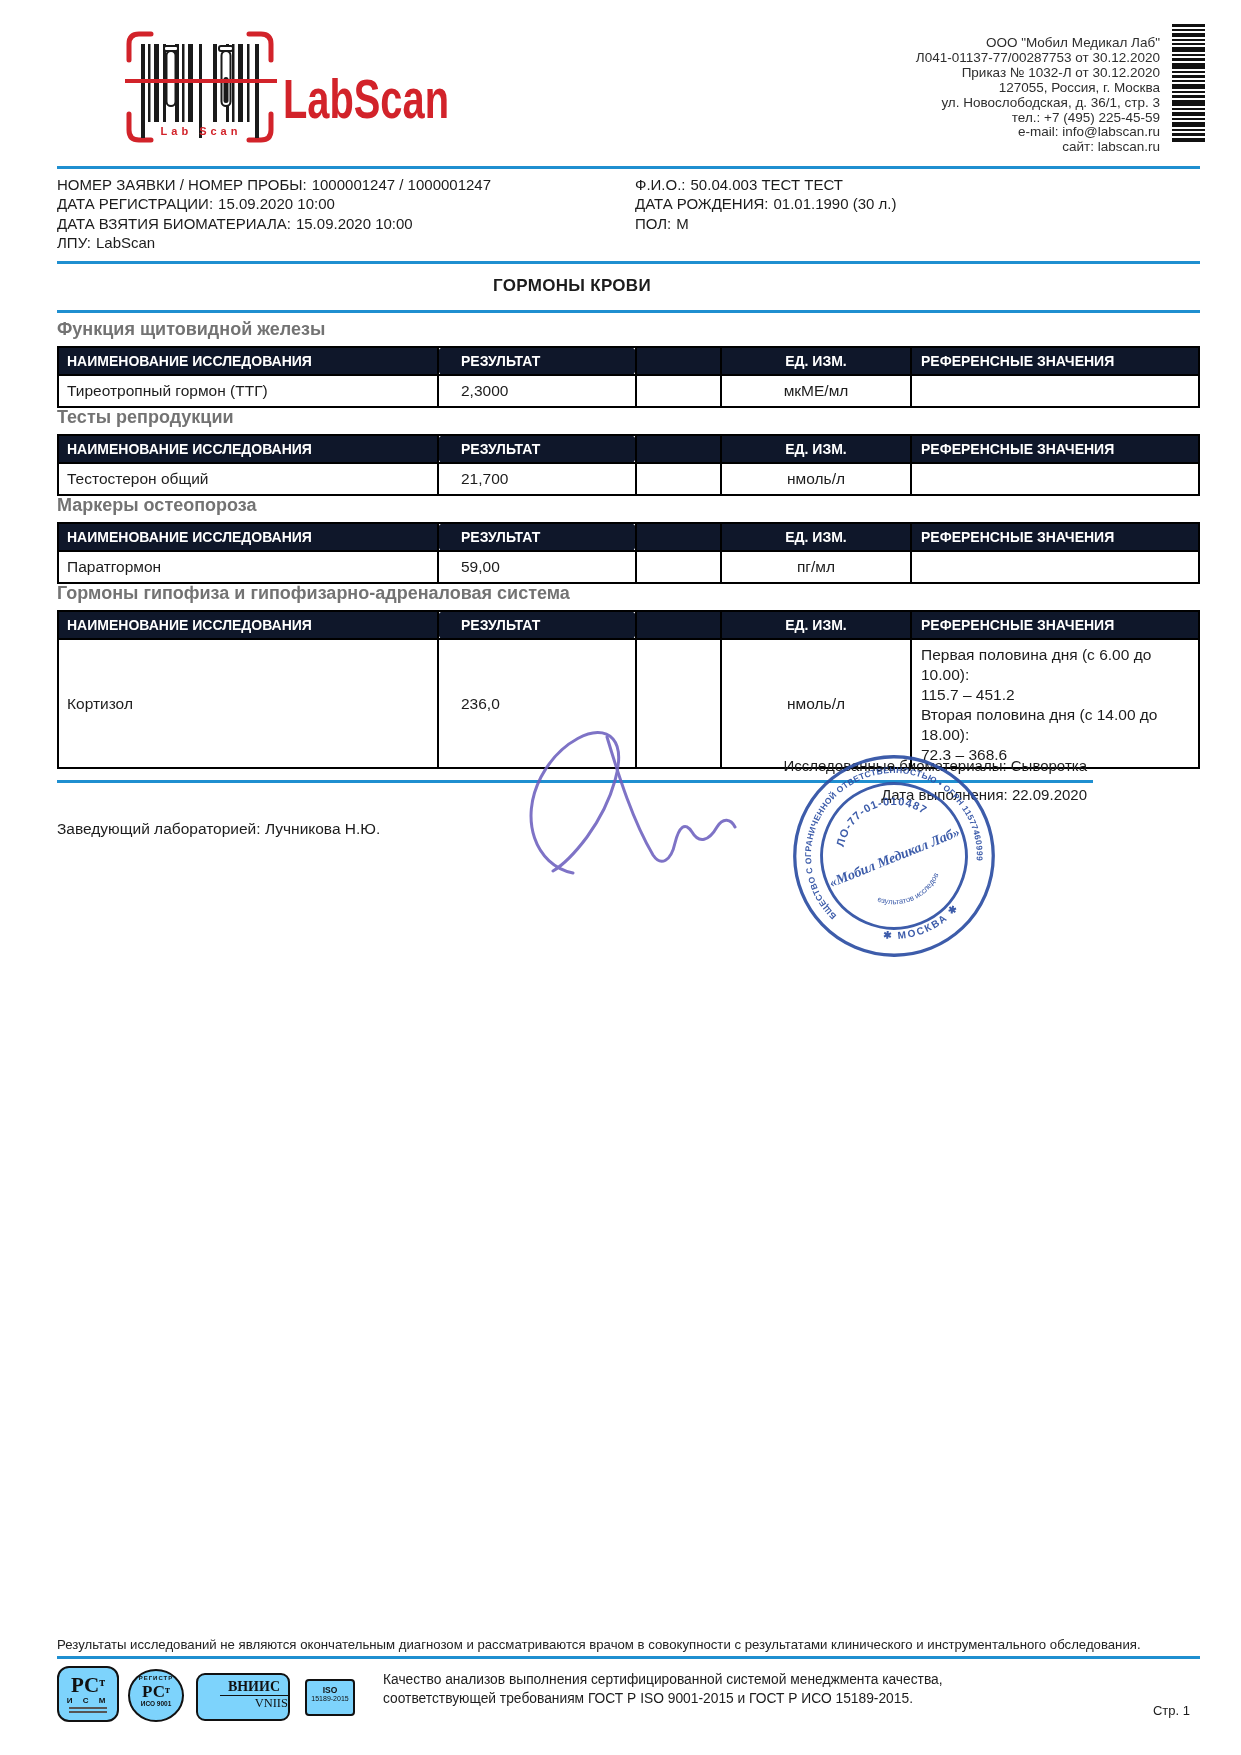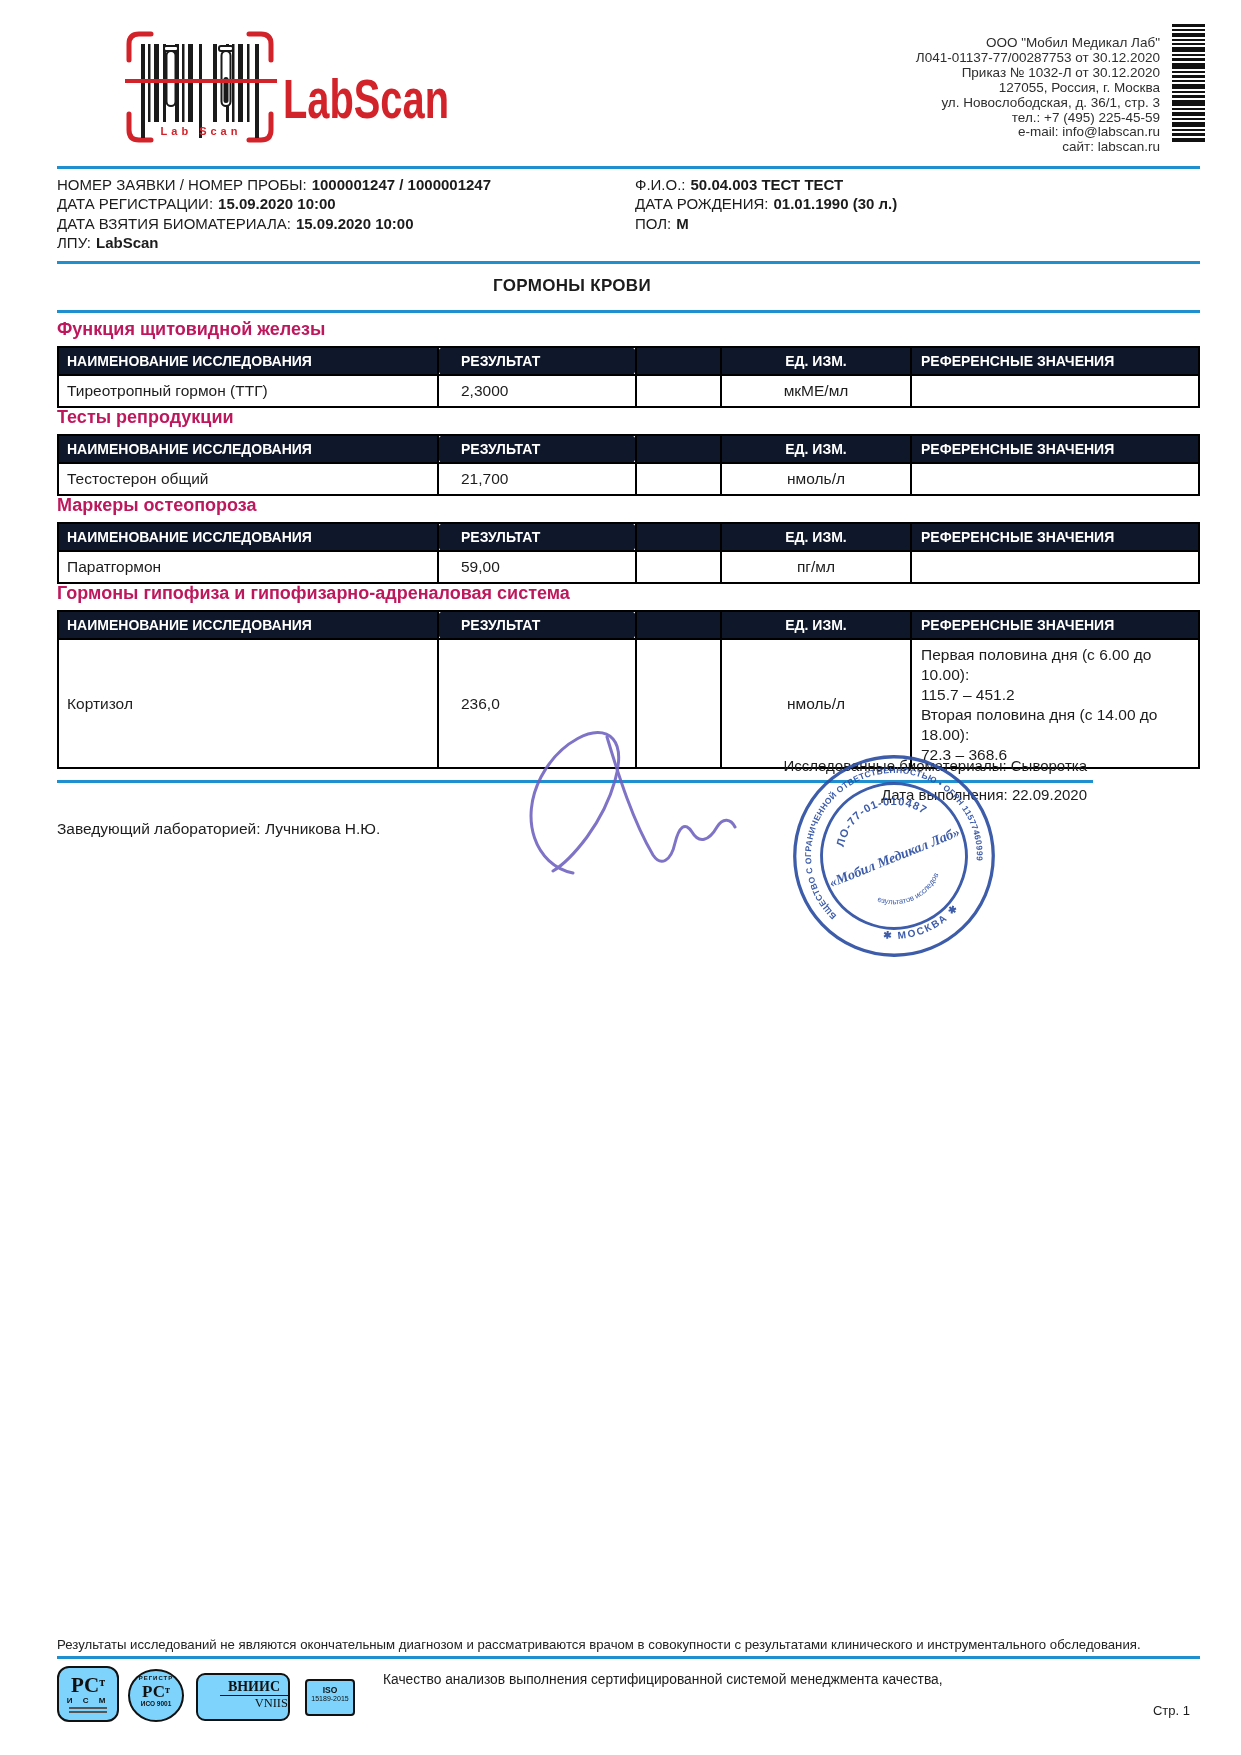--- a/index.html
+++ b/index.html
@@ -5,25 +5,25 @@
   html,body{margin:0;padding:0;background:#e8e8e8;}
   .page{position:relative;width:1241px;height:1755px;background:#fff;margin:0 auto;
         font-family:"Liberation Sans",sans-serif;color:#1c1c1c;overflow:hidden;}
   .abs{position:absolute;}
   .rule{position:absolute;left:57px;width:1143px;height:3px;background:#1f8fd0;}
   
   .company{position:absolute;top:36px;right:81px;text-align:right;font-size:13.5px;
            line-height:14.9px;color:#2e2e2e;}
   
   .pcol{position:absolute;font-size:15px;line-height:19.3px;}
-  .pline .val{font-weight:bold;margin-left:5px;}
+  .pline .val{font-weight:normal;margin-left:5px;}
   
   .report-title{position:absolute;left:57px;top:276px;width:1030px;text-align:center;
                 font-weight:bold;font-size:17px;letter-spacing:.3px;}
-  .sec-title{position:absolute;left:57px;font-size:18px;font-weight:bold;color:#be185d;}
+  .sec-title{position:absolute;left:57px;font-size:18px;font-weight:bold;color:#737373;}
   
   .lab-table{position:absolute;left:57px;width:1143px;border-collapse:collapse;table-layout:fixed;}
   .lab-table th{background:#0f172a;color:#fff;font-size:14px;font-weight:bold;text-align:left;
                 border:2px solid #000;padding:3px 8px;height:20px;}
   .lab-table td{border:2px solid #000;font-size:15.5px;padding:2px 8px;height:26px;
                 background:#fff;vertical-align:middle;}
   .c-result{padding-left:22px !important;border-radius:6px;}
   .c-units{text-align:center !important;}
   .c-ref{padding-left:9px !important;}
   td.c-ref.pre{white-space:pre-line;line-height:20px;vertical-align:top;padding-top:5px !important;}
@@ -348,17 +348,18 @@
     <div class="c3en">VNIIS</div>
   </div>
 
   <div class="cert cert4">
     <div class="c4a">ISO</div>
     <div class="c4b">15189-2015</div>
   </div>
 
   <div class="quality">
     <div>Качество анализов выполнения сертифицированной системой менеджмента качества,</div>
+    <div>соответствующей требованиям ГОСТ Р ISO 9001-2015 и ГОСТ Р ИСО 15189-2015.</div>
   </div>
 
   <div class="pagenum">Стр. 1</div>
 
 </div>
 
 </body></html>

